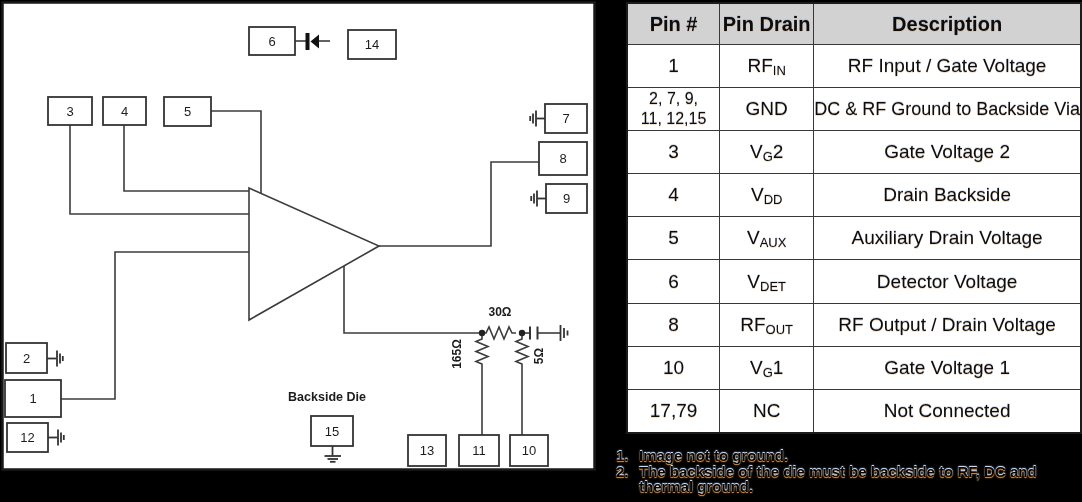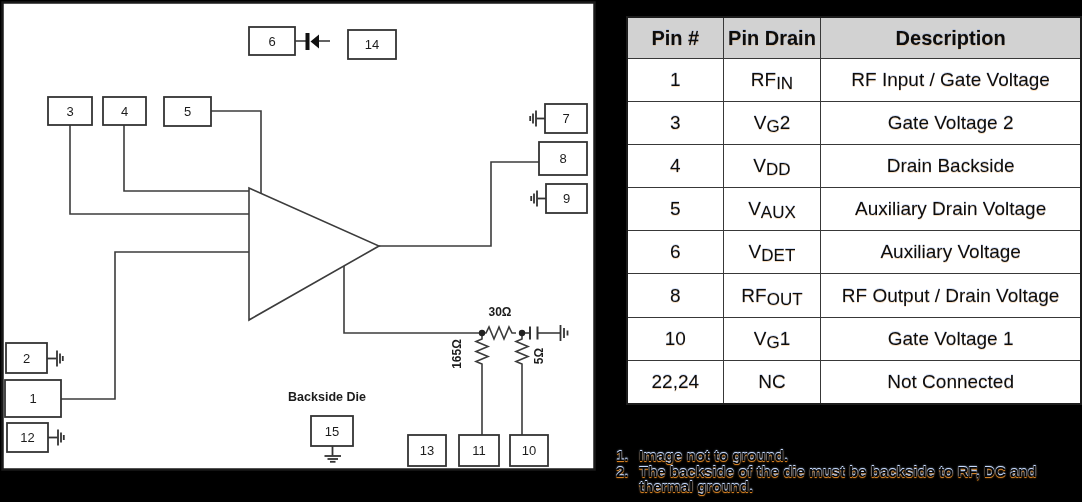--- a/index.html
+++ b/index.html
@@ -1,27 +1,27 @@
 <!DOCTYPE html>
 <html><head>
 <meta charset="utf-8">
 <style>
   html,body{margin:0;padding:0;}
   body{width:1082px;height:502px;background:#000;overflow:hidden;position:relative;
        font-family:"Liberation Sans", sans-serif;}
   #schem{position:absolute;left:0;top:0;filter:blur(0.4px);}
-  #tblwrap{position:absolute;left:615px;top:16px;padding-left:11px;}
+  #tblwrap{position:absolute;left:615px;top:2px;padding-left:11px;}
   table{border-collapse:collapse;table-layout:fixed;background:#fff;
         border:2.5px solid #1c1c1c;}
   td,th{border:1.5px solid #383838;text-align:center;vertical-align:middle;
         color:#0d0d0d;padding:0;
         text-shadow:0 -1px 0 rgba(110,150,230,.30), 0 1px 0 rgba(240,150,50,.30);}
   th{background:#d2d2d2;font-size:20px;font-weight:bold;height:40px;}
   td{font-size:19px;height:42.1px;}
-  sub{font-size:17px;vertical-align:baseline;position:relative;top:3px;letter-spacing:0;}
+  sub{font-size:13px;vertical-align:baseline;position:relative;top:3px;letter-spacing:0;}
   #notes{position:absolute;left:616px;top:448px;width:460px;color:#060606;
          font-weight:bold;font-size:15px;line-height:15.6px;
          text-shadow:0 -1.1px 0 #c6daff, 0 -1.1px 1.8px rgba(200,225,255,.8), 0 1.2px 0 rgba(217,127,28,.95), 0 1.2px 1.8px rgba(228,138,32,.7);}
   .nrow{display:flex;}
   .nnum{width:23px;flex:0 0 23px;}
 </style>
 </head>
 <body>
 <svg id="schem" width="600" height="476" viewBox="0 0 600 476">
   <g stroke="#1a1a1a" fill="#fff" stroke-width="2.5">
@@ -159,51 +159,56 @@
     <th>Pin #</th>
     <th>Pin Drain</th>
     <th>Description</th>
   </tr>
   <tr>
           <td>1</td>
           <td>RF<sub>IN</sub></td>
           <td>RF Input / Gate Voltage</td>
         </tr>
   <tr>
+          <td style="font-size:16px;line-height:20px;">2, 7, 9,<br>11, 12,15</td>
+          <td>GND</td>
+          <td style="font-size:18px;white-space:nowrap;">DC &amp; RF Ground to Backside Via</td>
+        </tr>
+  <tr>
           <td>3</td>
           <td>V<sub>G</sub>2</td>
           <td>Gate Voltage 2</td>
         </tr>
   <tr>
           <td>4</td>
           <td>V<sub>DD</sub></td>
           <td>Drain Backside</td>
         </tr>
   <tr>
           <td>5</td>
           <td>V<sub>AUX</sub></td>
           <td>Auxiliary Drain Voltage</td>
         </tr>
   <tr>
           <td>6</td>
           <td>V<sub>DET</sub></td>
-          <td>Auxiliary Voltage</td>
+          <td>Detector Voltage</td>
         </tr>
   <tr>
           <td>8</td>
           <td>RF<sub>OUT</sub></td>
           <td>RF Output / Drain Voltage</td>
         </tr>
   <tr>
           <td>10</td>
           <td>V<sub>G</sub>1</td>
           <td>Gate Voltage 1</td>
         </tr>
   <tr>
-          <td>22,24</td>
+          <td>17,79</td>
           <td>NC</td>
           <td>Not Connected</td>
         </tr>
 </tbody>
     </table>
 </div>
 
 <div id="notes">
   <div class="nrow">
       <div class="nnum">1.</div>

